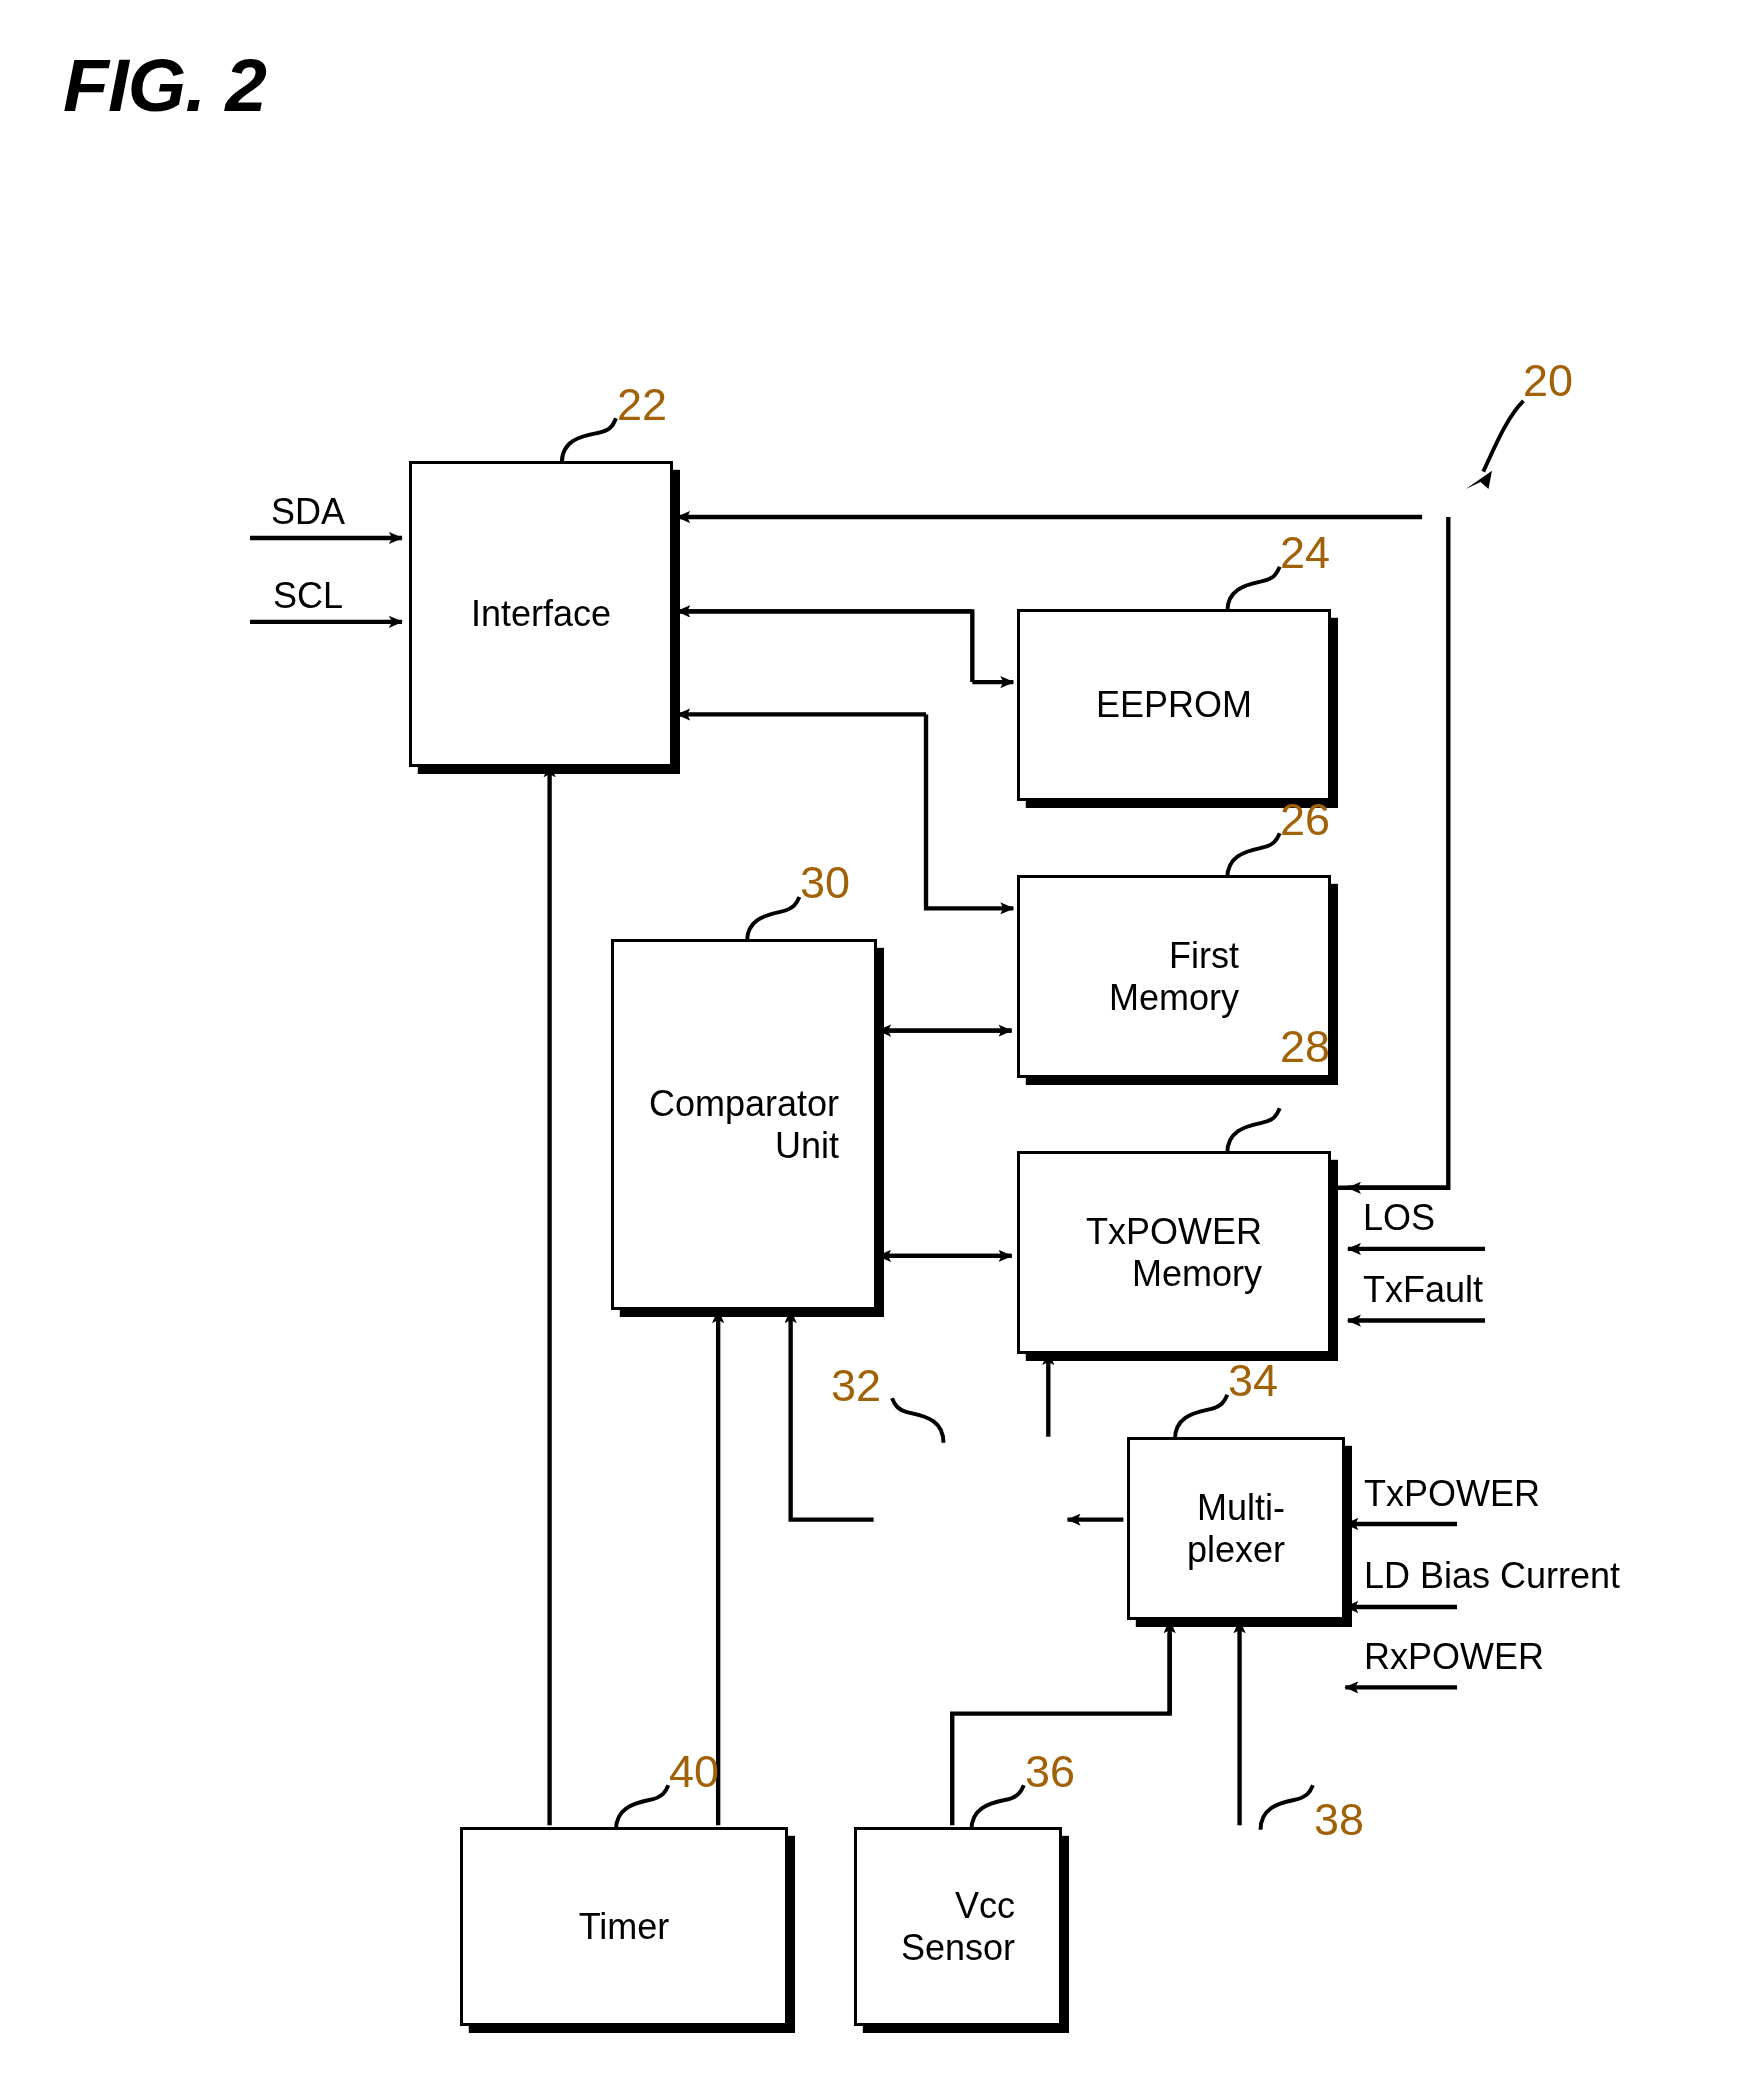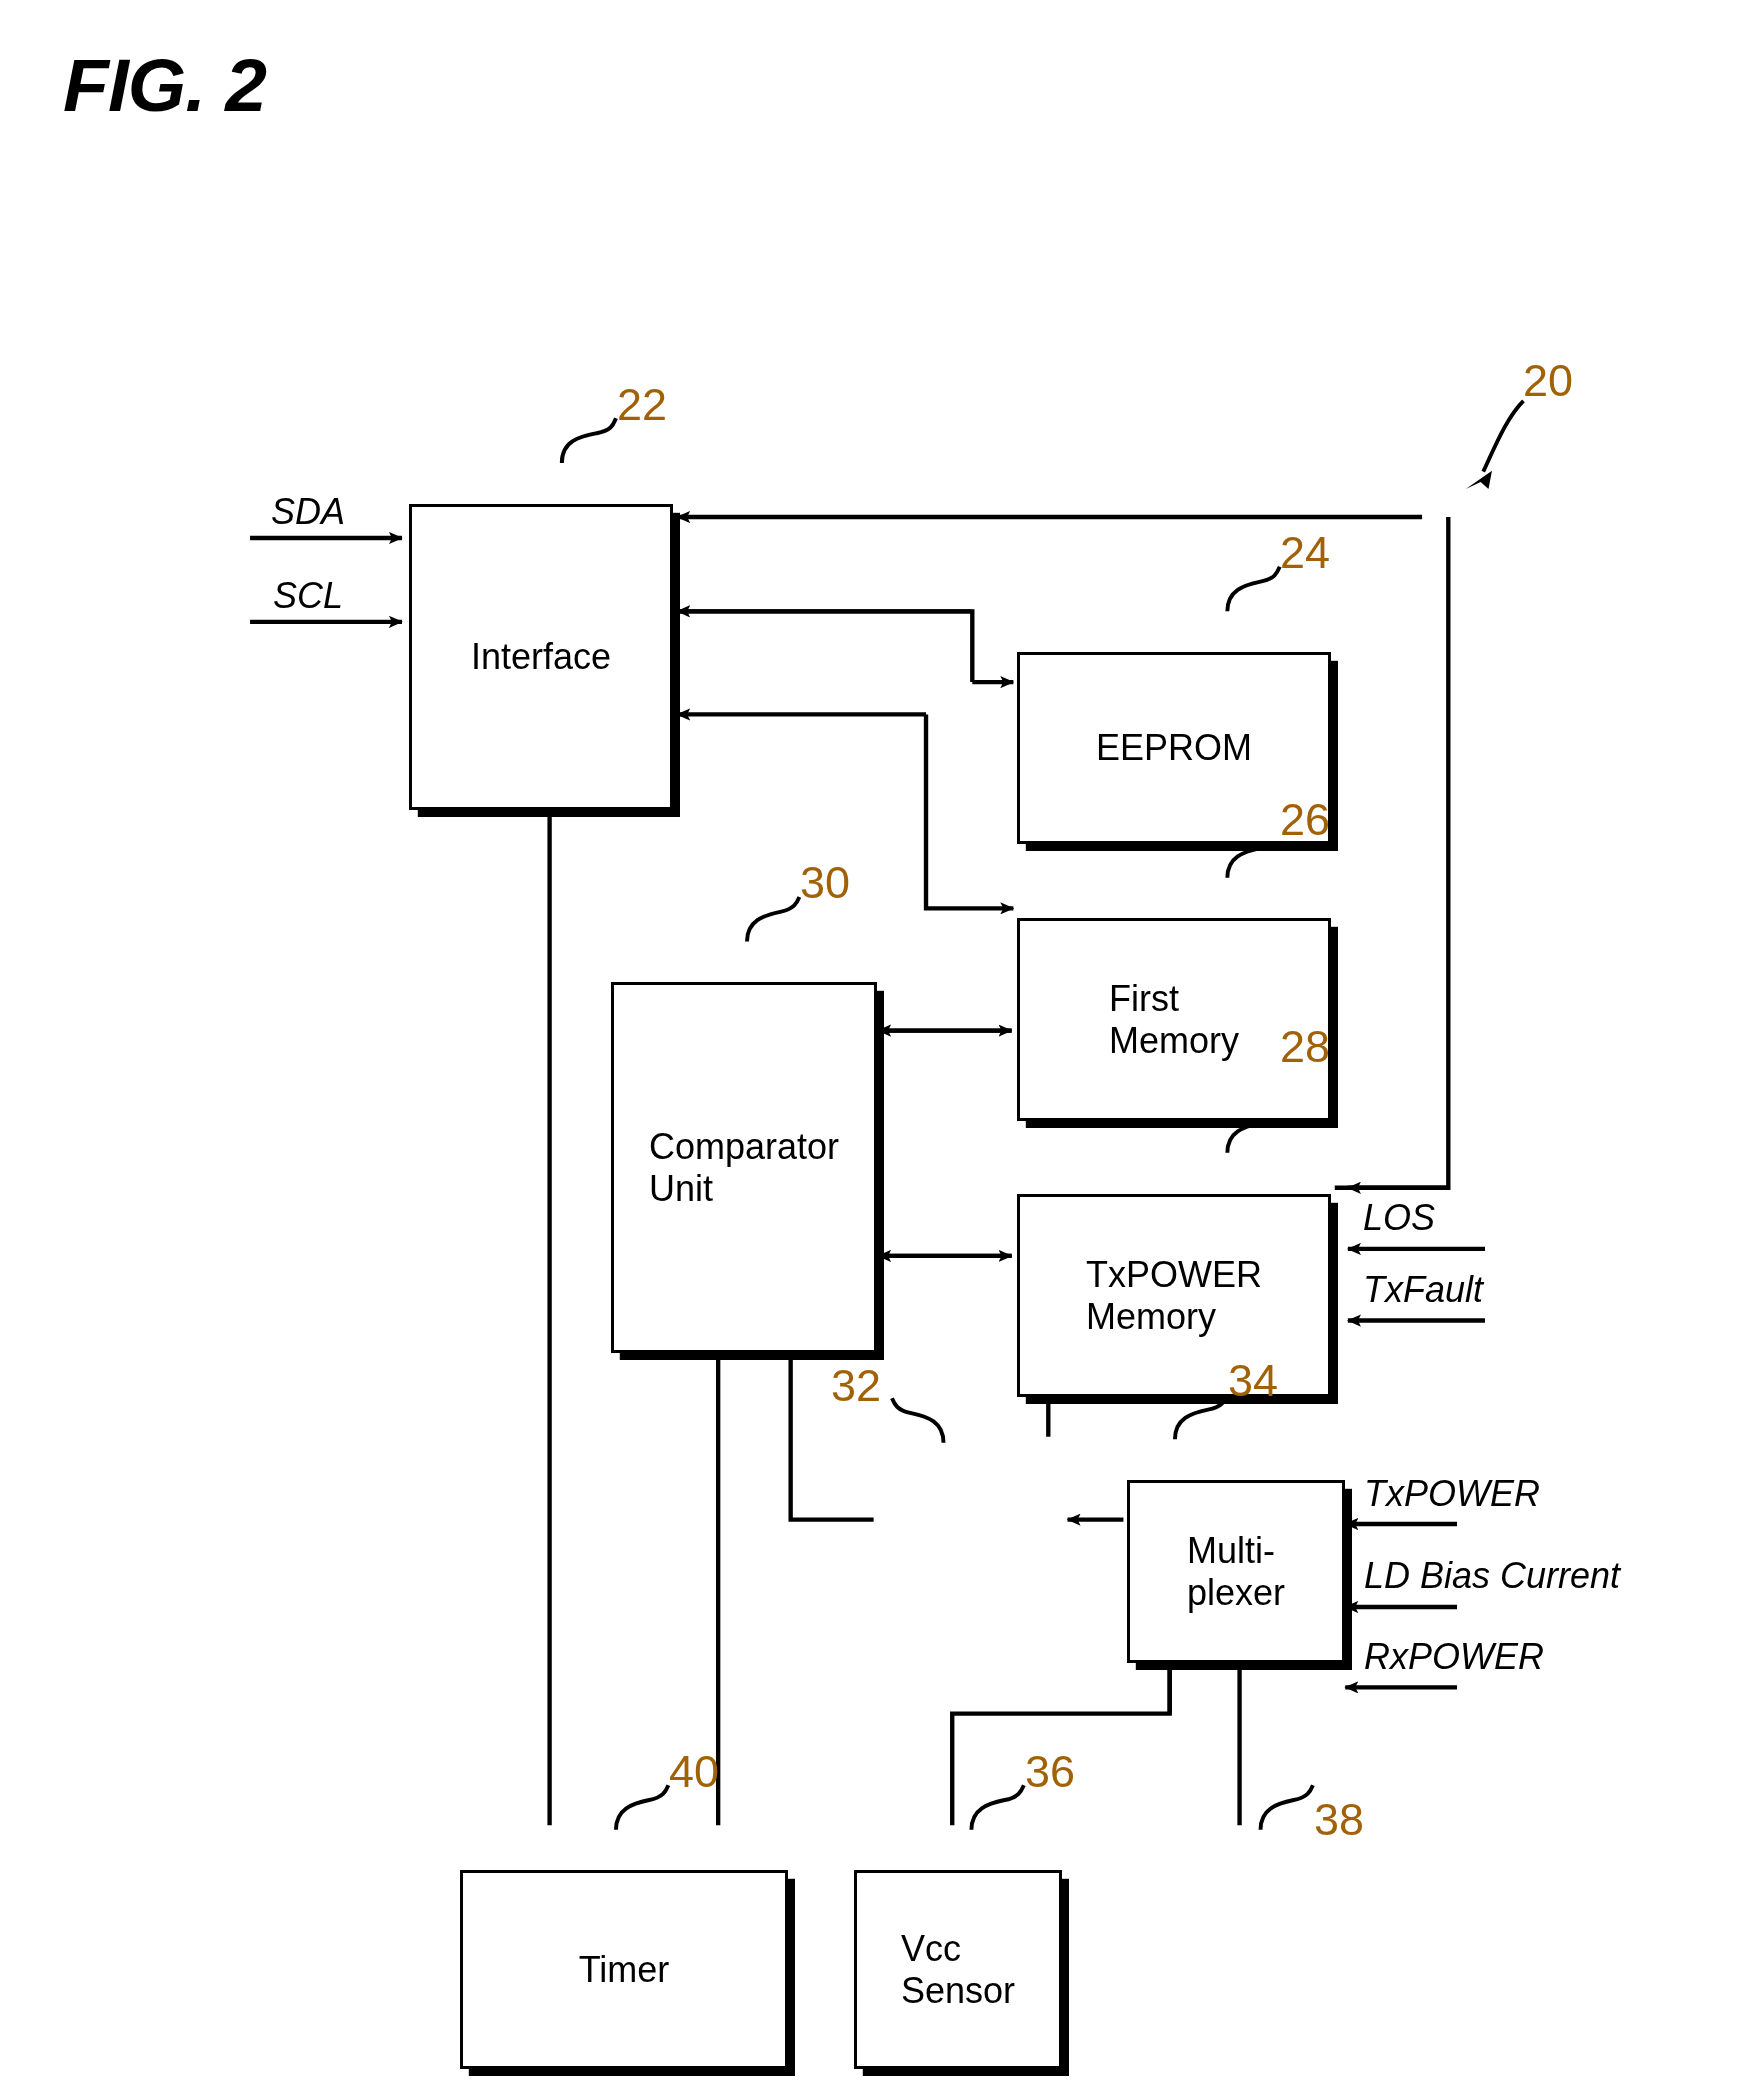--- a/index.html
+++ b/index.html
@@ -31,47 +31,45 @@
   
   .blk {
     position: absolute;
     box-sizing: border-box;
     background: #ffffff;
     border: 3.5px solid #000;
     box-shadow: 7.9px 7.9px 0 -0.9px #000;
     display: flex;
     align-items: center;
     justify-content: center;
-    text-align: left;
+    text-align: right;
     font-size: 36px;
     line-height: 1.16;
     font-family: "Liberation Sans", sans-serif;
     color: #000;
-    margin-top: 43px;
   }
   .blk .lbl { display: block; padding: 0 5.2px; }
 
   
   .refnum {
     position: absolute;
     font-size: 45px;
     font-family: "Liberation Sans", sans-serif;
     color: #a16207;
     white-space: nowrap;
     line-height: 1;
   }
   
   .siglbl {
     position: absolute;
     font-size: 36px;
     font-family: "Liberation Sans", sans-serif;
     color: #000;
     white-space: nowrap;
     line-height: 1;
-    font-style: italic;
   }
   
   #wires {
     position: absolute;
     left: 0; top: 0;
     width: 1742px;
     height: 2090px;
     pointer-events: none;
   }
   #wires line, #wires path, #wires polyline { 

